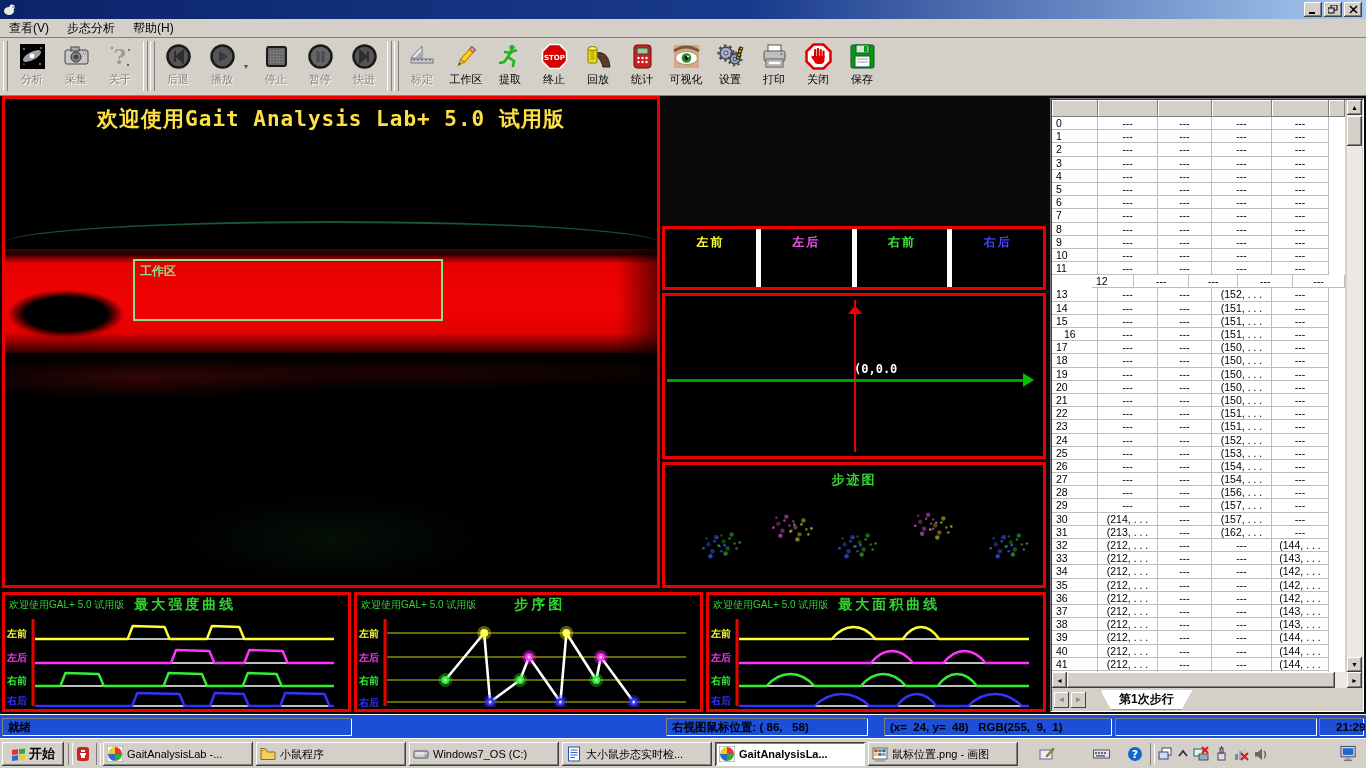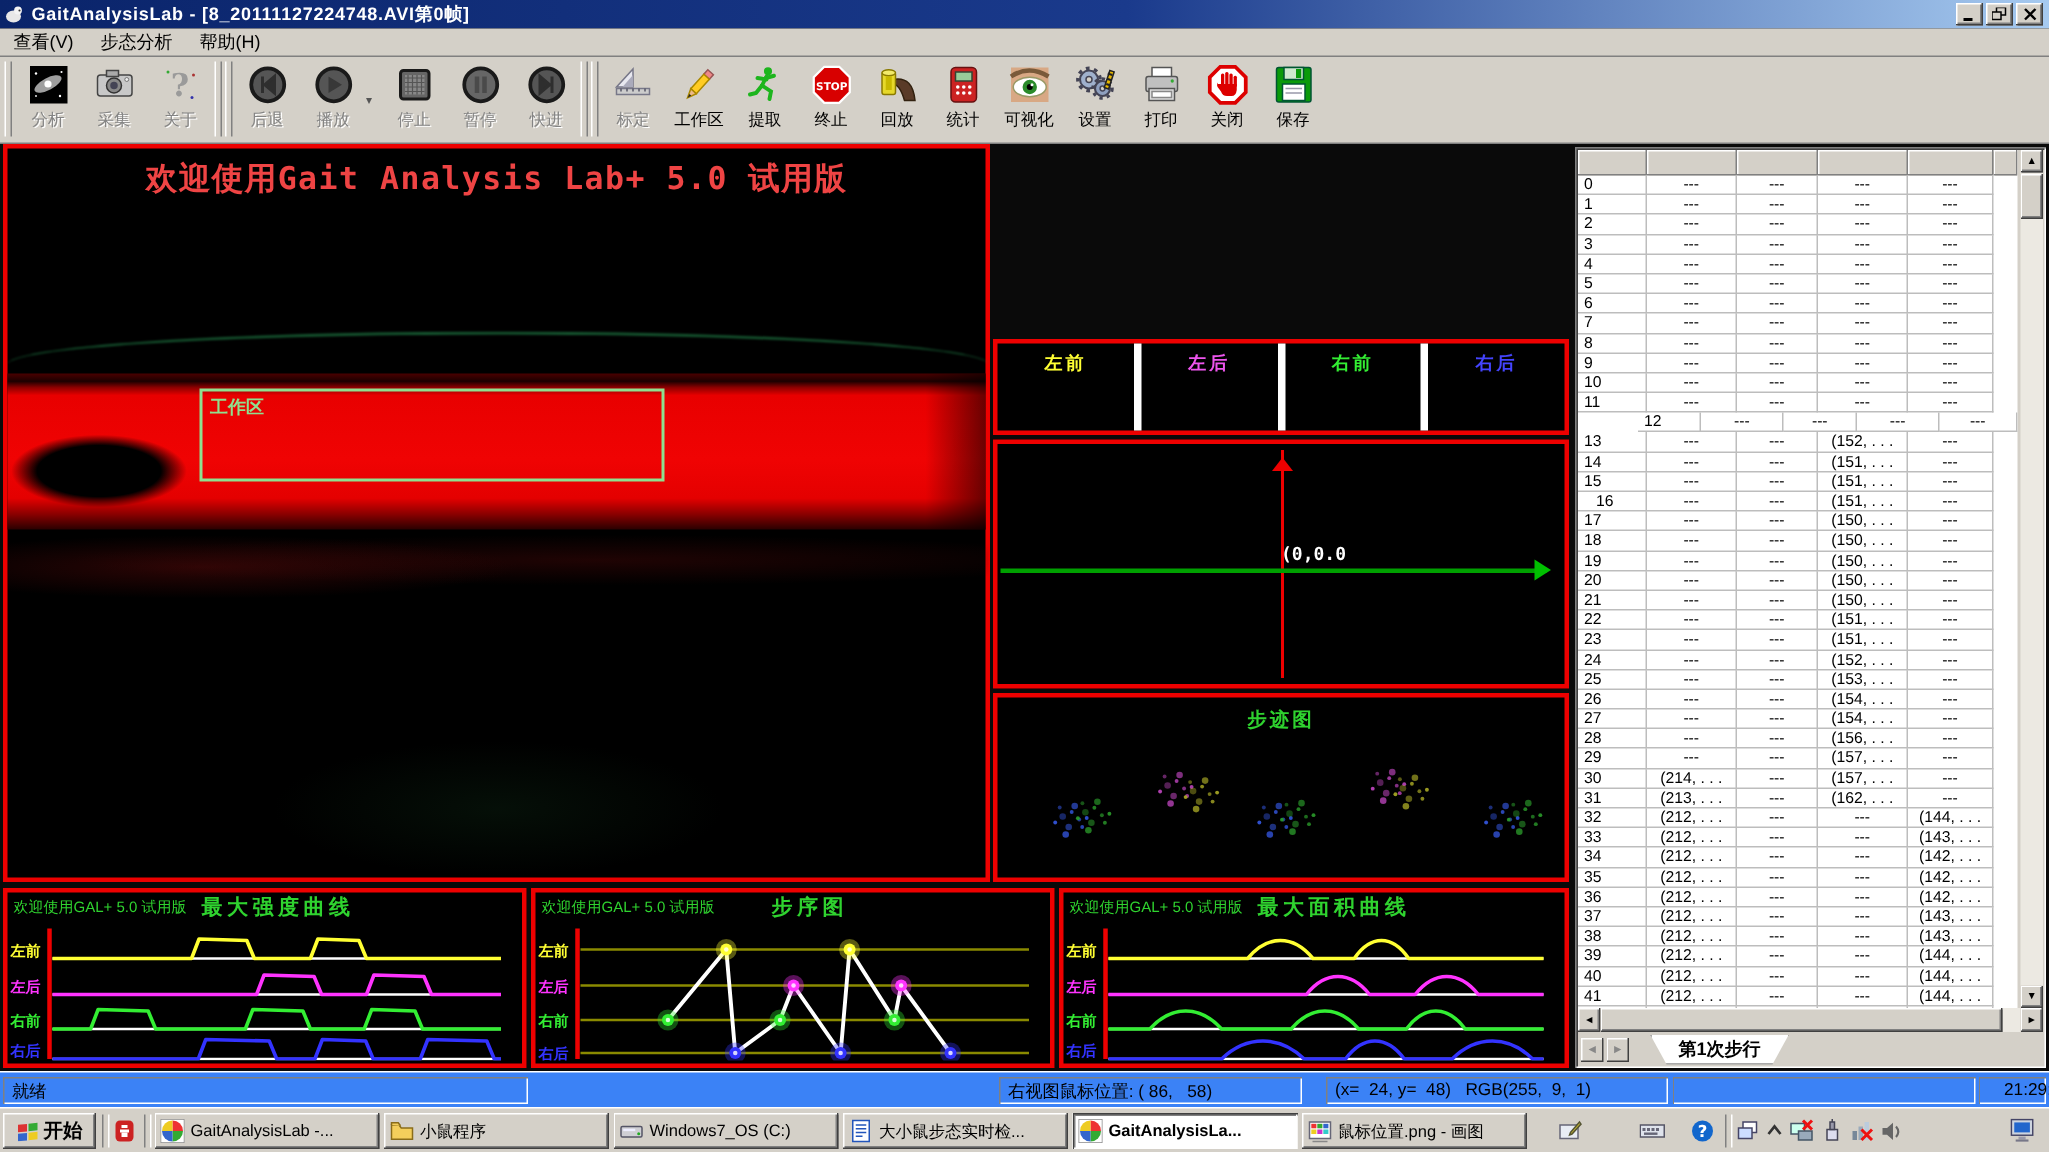--- a/index.html
+++ b/index.html
@@ -22,21 +22,21 @@
   .tgroup{display:flex;align-items:flex-start;padding-top:2px;}
   .tbtn{width:44px;height:52px;display:flex;flex-direction:column;align-items:center;justify-content:flex-start;padding-top:3px;box-sizing:border-box;}
   .tbtn .ticon{width:27px;height:27px;display:block;}
   .tbtn .tlabel{font-size:11px;margin-top:2px;color:#000;white-space:nowrap;}
   .tbtn.disabled .tlabel{color:#848484;text-shadow:1px 1px 0 #fff;}
   .ddarrow{width:10px;height:52px;display:flex;align-items:center;color:#555;font-size:8px;}
   
   .rpanel{border:3px solid #ee0000;background:#000;box-sizing:border-box;}
   .ptitle{color:#2fd32f;font-size:13px;font-weight:bold;text-align:center;letter-spacing:2px;}
   
-  #video-welcome{width:100%;text-align:center;color:#ef4444;font-size:21px;font-weight:bold;
+  #video-welcome{width:100%;text-align:center;color:#fde047;font-size:21px;font-weight:bold;
      font-family:"DejaVu Sans Mono","Liberation Mono",monospace;letter-spacing:1px;margin-top:6px;}
   .greenarc{left:0;top:122px;width:654px;height:44px;border-top:2px solid rgba(40,160,90,.55);border-radius:50%/22px;filter:blur(.6px);}
   .redband{left:0;top:150px;width:652px;height:104px;
      background:linear-gradient(180deg,#4a0000 0%,#1c0000 5%,#8c0000 9%,#e80000 14%,#f00303 55%,#e40000 80%,#8c0000 90%,#2a0000 100%);}
   .redband .blob{position:absolute;left:-14px;top:34px;width:150px;height:62px;background:radial-gradient(closest-side,#000 55%,rgba(0,0,0,0) 78%);}
   .redband .rdark{position:absolute;right:0;top:0;width:40px;height:100%;background:linear-gradient(90deg,rgba(0,0,0,0),rgba(0,0,0,.55));}
   .workrect{left:128px;top:160px;width:306px;height:58px;border:2px solid #8fe08f;}
   .worklabel{color:#8fe08f;font-size:12px;font-weight:bold;margin:2px 0 0 5px;}
   .vnoise{left:0;top:256px;width:654px;height:230px;background:
      radial-gradient(ellipse 300px 30px at 20% 10%,rgba(90,10,10,.5),transparent 70%),
@@ -81,21 +81,21 @@
      display:flex;align-items:center;justify-content:center;font-size:7px;color:#000;}
   .sthumb{position:absolute;background:#d4d0c8;box-shadow:inset -1px -1px 0 #404040,inset 1px 1px 0 #fff,inset -2px -2px 0 #808080;}
   .strack{background:#ece9e2;}
   .tabbar{position:absolute;left:2px;top:591px;width:310px;height:21px;background:#d4d0c8;display:flex;align-items:center;}
   .spin{width:15px;height:16px;margin-left:2px;background:#d4d0c8;box-shadow:inset -1px -1px 0 #404040,inset 1px 1px 0 #fff;
      display:flex;align-items:center;justify-content:center;font-size:8px;color:#888;}
   .sheettab{margin-left:14px;height:18px;background:#fff;border:1px solid #555;border-top:none;
      clip-path:polygon(0 0,100% 0,calc(100% - 11px) 100%,11px 100%);
      padding:1px 18px 0 18px;font-size:12px;font-weight:bold;color:#000;white-space:pre;}
   
-  .statusbar{left:0;top:714px;width:1366px;height:24px;background:#3b82f6;border-top:1px solid #fff;box-sizing:border-box;}
+  .statusbar{left:0;top:714px;width:1366px;height:24px;background:#1d4ed8;border-top:1px solid #fff;box-sizing:border-box;font-weight:bold;}
   .sseg{position:absolute;top:3px;height:18px;box-shadow:inset 1px 1px 0 #808080,inset -1px -1px 0 #fff;
      font-size:11.5px;color:#000;display:flex;align-items:center;padding-left:6px;box-sizing:border-box;white-space:pre;}
   
   .taskbar{left:0;top:738px;width:1366px;height:30px;background:#d4d0c8;border-top:1px solid #fff;box-sizing:border-box;}
   .startbtn{position:absolute;left:2px;top:3px;width:62px;height:24px;background:#d4d0c8;
      box-shadow:inset -1px -1px 0 #404040,inset 1px 1px 0 #fff,inset -2px -2px 0 #808080;
      display:flex;align-items:center;justify-content:center;gap:3px;font-weight:bold;font-size:13px;}
   .taskbtn{position:absolute;top:3px;height:24px;width:150px;background:#d4d0c8;
      box-shadow:inset -1px -1px 0 #404040,inset 1px 1px 0 #fff,inset -2px -2px 0 #808080;
      display:flex;align-items:center;padding:0 4px;box-sizing:border-box;gap:4px;font-size:11px;overflow:hidden;white-space:nowrap;}
@@ -109,21 +109,20 @@
 
 <div id="screen">
 
   <div class="abs titlebar">
     <svg class="appicon" width="14" height="14" viewBox="0 0 14 14">
       <rect width="14" height="14" fill="none"></rect>
       <ellipse cx="6" cy="8" rx="5" ry="4" fill="#e8e8e8"></ellipse>
       <circle cx="9" cy="4" r="2.6" fill="#f4f4f4"></circle>
       <circle cx="10" cy="4" r="0.7" fill="#333"></circle>
     </svg>
-    <span class="ttl">GaitAnalysisLab - [8_20111127224748.AVI第0帧]</span>
     <div class="winbtns">
       <div class="wbtn">
           <svg width="10" height="9" viewBox="0 0 10 9">
             <rect x="1" y="7" width="6" height="2" fill="#000"></rect>
           </svg>
         </div>
       <div class="wbtn">
           <svg width="10" height="9" viewBox="0 0 10 9">
             <rect x="3" y="0" width="6" height="5" fill="none" stroke="#000"></rect>
             <rect x="0" y="3" width="6" height="5" fill="#d4d0c8" stroke="#000"></rect>

